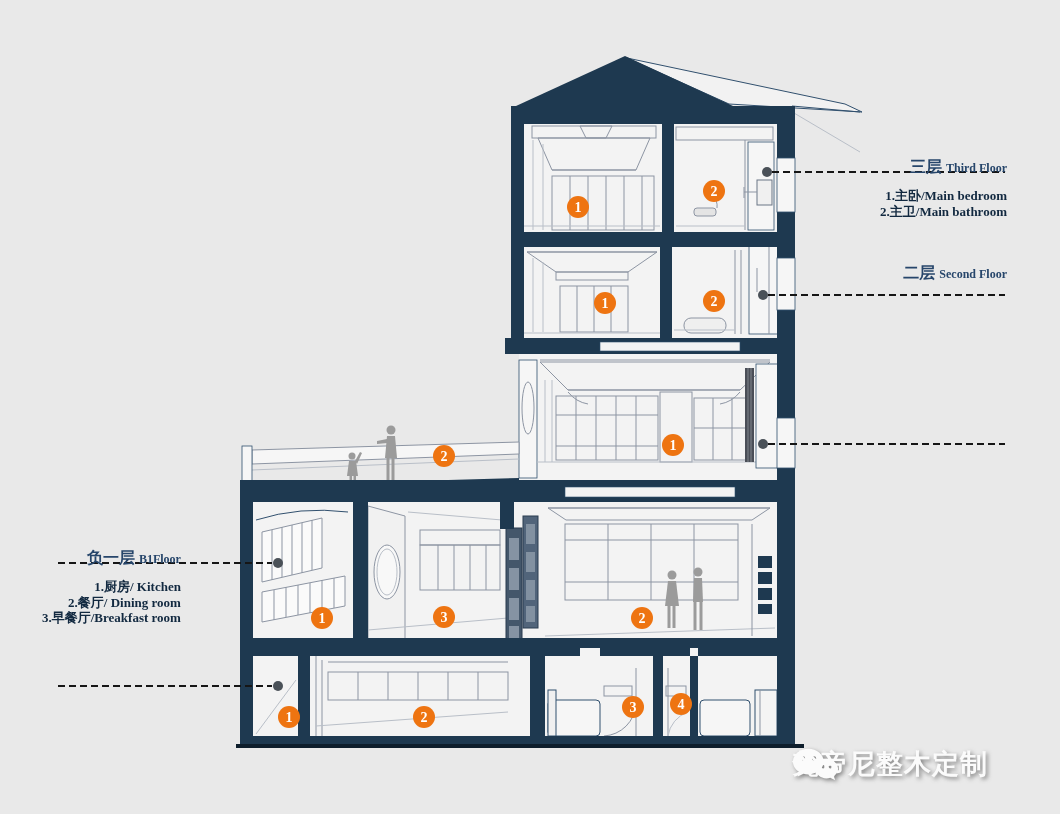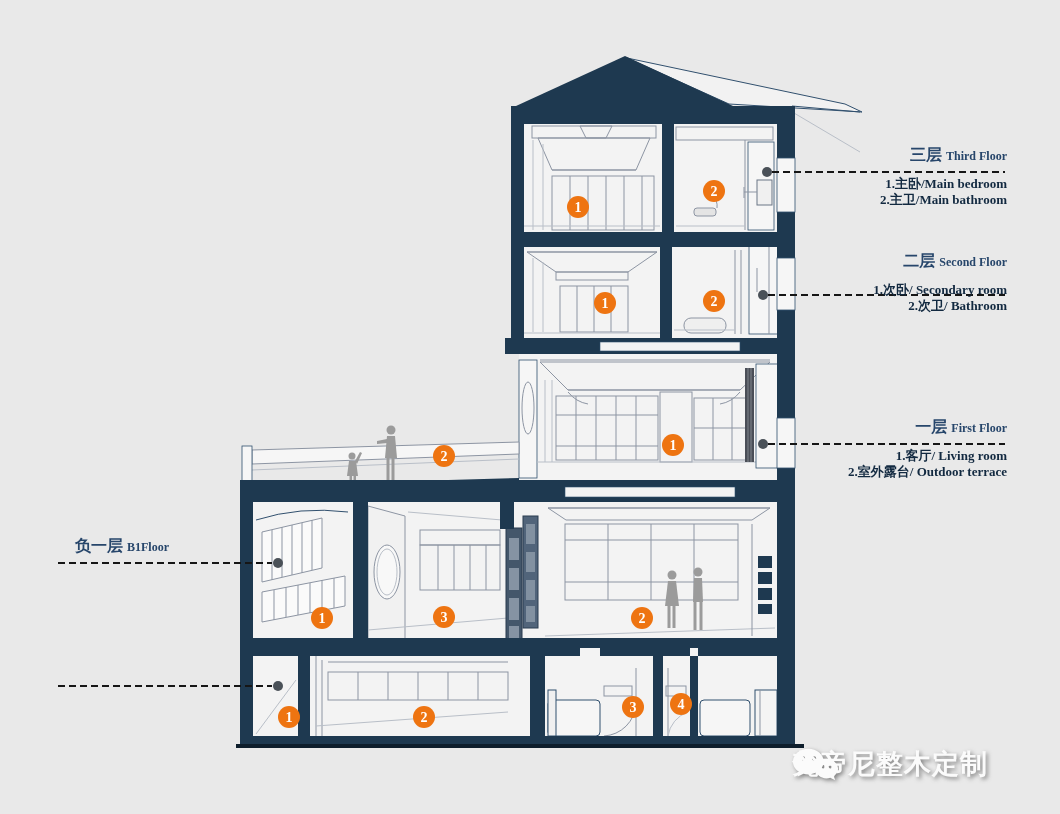--- a/index.html
+++ b/index.html
@@ -12,23 +12,23 @@
   .lnn{stroke:#31506e;stroke-width:1;fill:none;}
   .navy{fill:#1e3950;}
   .int{fill:#f3f3f3;}
   .whiten{fill:#f6f6f6;stroke:#31506e;stroke-width:0.8;}
   .fig{fill:#9b9b9b;}
   .badge circle{fill:#ee7411;}
   .badge text{font:700 14px "Liberation Serif",serif;fill:#ffffff;text-anchor:middle;}
   .dash{stroke:#161616;stroke-width:2;stroke-dasharray:7 4;fill:none;}
   .dot{fill:#4a5158;}
   
-  .flabel{position:absolute;}
+  .flabel{position:absolute;margin-top:12px;}
   .flabel.right{right:53px;text-align:right;}
-  .flabel.left{left:75px;text-align:right;}
+  .flabel.left{left:42px;text-align:right;}
   .ftitle{height:18px;line-height:18px;margin-bottom:12px;white-space:nowrap;color:#27466b;}
   .ftitle .zh{font-size:16px;font-weight:700;}
   .ftitle .en{font-size:12px;font-weight:600;}
   .fitems{color:#122940;font-size:13px;font-weight:700;line-height:15.5px;white-space:nowrap;}
   
   .watermark{position:absolute;left:792px;top:746px;display:flex;align-items:center;gap:10px;
              filter:drop-shadow(2px 2px 2px rgba(45,45,45,0.55));}
   .watermark .brand{font-family:"Liberation Sans","DejaVu Sans",sans-serif;
              font-size:27px;font-weight:700;color:#fbfbfb;letter-spacing:1px;white-space:nowrap;}
 </style>
@@ -368,41 +368,32 @@
     <div>1.主卧/Main bedroom</div>
     <div>2.主卫/Main bathroom</div>
   </div>
 </div>
 
 <div class="flabel right" style="top:252px">
   <div class="ftitle">
     <span class="zh">二层</span>
     <span class="en">Second Floor</span>
   </div>
-  <div class="fitems">
-    <div>1.次卧/ Secondary room</div>
-    <div>2.次卫/ Bathroom</div>
-  </div>
 </div>
 
-<div class="flabel right" style="top:418px">
-  <div class="ftitle">
-    <span class="zh">一层</span>
-    <span class="en">First Floor</span>
-  </div>
-  <div class="fitems">
-    <div>1.客厅/ Living room</div>
-    <div>2.室外露台/ Outdoor terrace</div>
-  </div>
-</div>
 
 <div class="flabel left" style="top:537px">
   <div class="ftitle">
     <span class="zh">负一层</span>
     <span class="en">B1Floor</span>
+  </div>
+  <div class="fitems">
+    <div>1.厨房/ Kitchen</div>
+    <div>2.餐厅/ Dining room</div>
+    <div>3.早餐厅/Breakfast room</div>
   </div>
 </div>
 
 
 <div class="watermark">
   <svg width="48" height="38" viewBox="0 0 50 36">
     <path fill="#fbfbfb" fill-rule="evenodd" d="M17,1 C8,1 1,7 1,14.5 C1,19 3.5,22.7 7.5,25 L6,30 L12,27
       C13.6,27.5 15.3,27.8 17,27.8 C26,27.8 33,21.8 33,14.4 C33,7 26,1 17,1 Z
       M11.5,9 a2.2,2.2 0 1,0 0.01,4.4 a2.2,2.2 0 1,0 -0.01,-4.4 Z
       M23,9 a2.2,2.2 0 1,0 0.01,4.4 a2.2,2.2 0 1,0 -0.01,-4.4 Z"></path>

